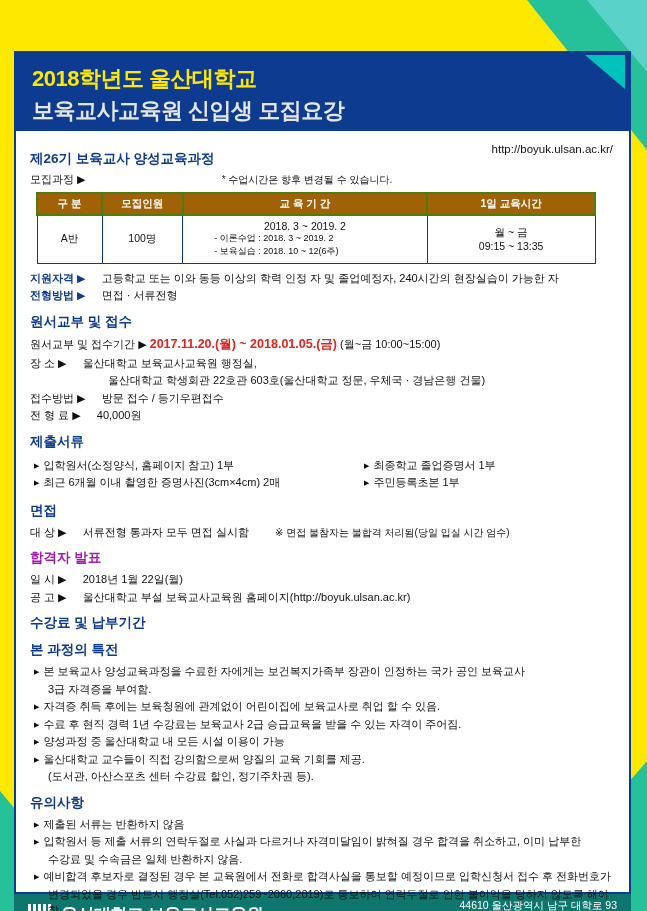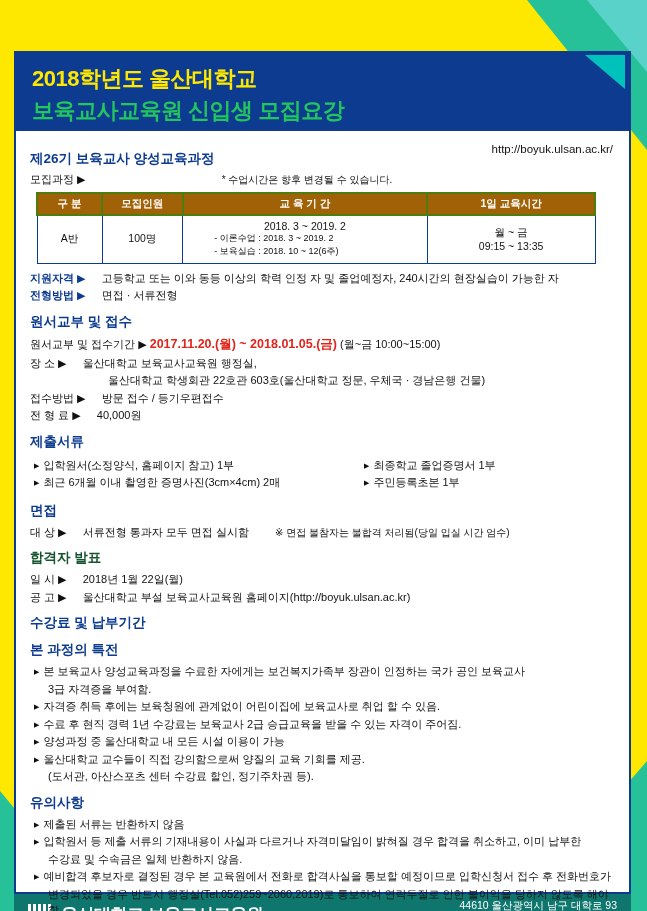--- a/index.html
+++ b/index.html
@@ -38,38 +38,38 @@
     position:relative;
     background:#0d3b8f;
     color:#ffe800;
     padding:12px 18px 14px 18px;
     box-sizing:border-box;
     height:80px;
   }
   .header .line{
     font-size:22px;font-weight:bold;line-height:1.45;letter-spacing:-.5px;
   }
-  .header .line2{color:#22c55e;}
+  .header .line2{color:#e5e5e5;}
   .hdr-deco{position:absolute;right:6px;top:4px;width:0;height:0;
     border-top:34px solid #00c2bd;border-left:40px solid transparent;}
 
   
   .body{
     background:#ffffff;
     border:2px solid #0d3b8f;
     border-top:none;
     padding:10px 14px 8px 14px;
     box-sizing:border-box;
     height:763px;
     position:relative;
   }
   .sec-title{
     color:#0d3b8f;font-weight:bold;font-size:13.5px;margin:9px 0 4px 0;
   }
-  .sec-title.red{color:#14532d;}
+  .sec-title.red{color:#a21caf;}
   .row-line{font-size:11px;line-height:1.45;margin:1px 0;}
   .url{
     position:absolute;right:16px;top:12px;font-size:11.5px;color:#111;
   }
   .note{font-size:10px;}
   .red{color:#e2231a;}
   .blue{color:#0d3b8f;}
   .bold{font-weight:bold;}
 
   table.schedule{
@@ -248,21 +248,21 @@
         <li>자격증 취득 후에는 보육청원에 관계없이 어린이집에 보육교사로 취업 할 수 있음.</li>
         <li>수료 후 현직 경력 1년 수강료는 보육교사 2급 승급교육을 받을 수 있는 자격이 주어짐.</li>
         <li>양성과정 중 울산대학교 내 모든 시설 이용이 가능</li>
         <li>울산대학교 교수들이 직접 강의함으로써 양질의 교육 기회를 제공.</li>
         <li class="sub">(도서관, 아산스포츠 센터 수강료 할인, 정기주차권 등).</li>
       </ul>
 
       <div class="sec-title">유의사항</div>
       <ul class="bul">
         <li>제출된 서류는 반환하지 않음</li>
-        <li>입학원서 등 제출 서류의 기재내용이 사실과 다르거나 자격미달임이 밝혀질 경우 합격을 취소하고, 이미 납부한</li>
+        <li>입학원서 등 제출 서류의 연락두절로 사실과 다르거나 자격미달임이 밝혀질 경우 합격을 취소하고, 이미 납부한</li>
         <li class="sub">수강료 및 수속금은 일체 반환하지 않음.</li>
         <li>예비합격 후보자로 결정된 경우 본 교육원에서 전화로 합격사실을 통보할 예정이므로 입학신청서 접수 후 전화번호가</li>
         <li class="sub">변경되었을 경우 반드시 행정실(Tel.052)259~2060,2019)로 통보하여 연락두절로 인한 불이익을 당하지 않도록 해야 함.</li>
 
       </ul>
 
     </div>
 
     <div class="footer">
       <div class="logo">

